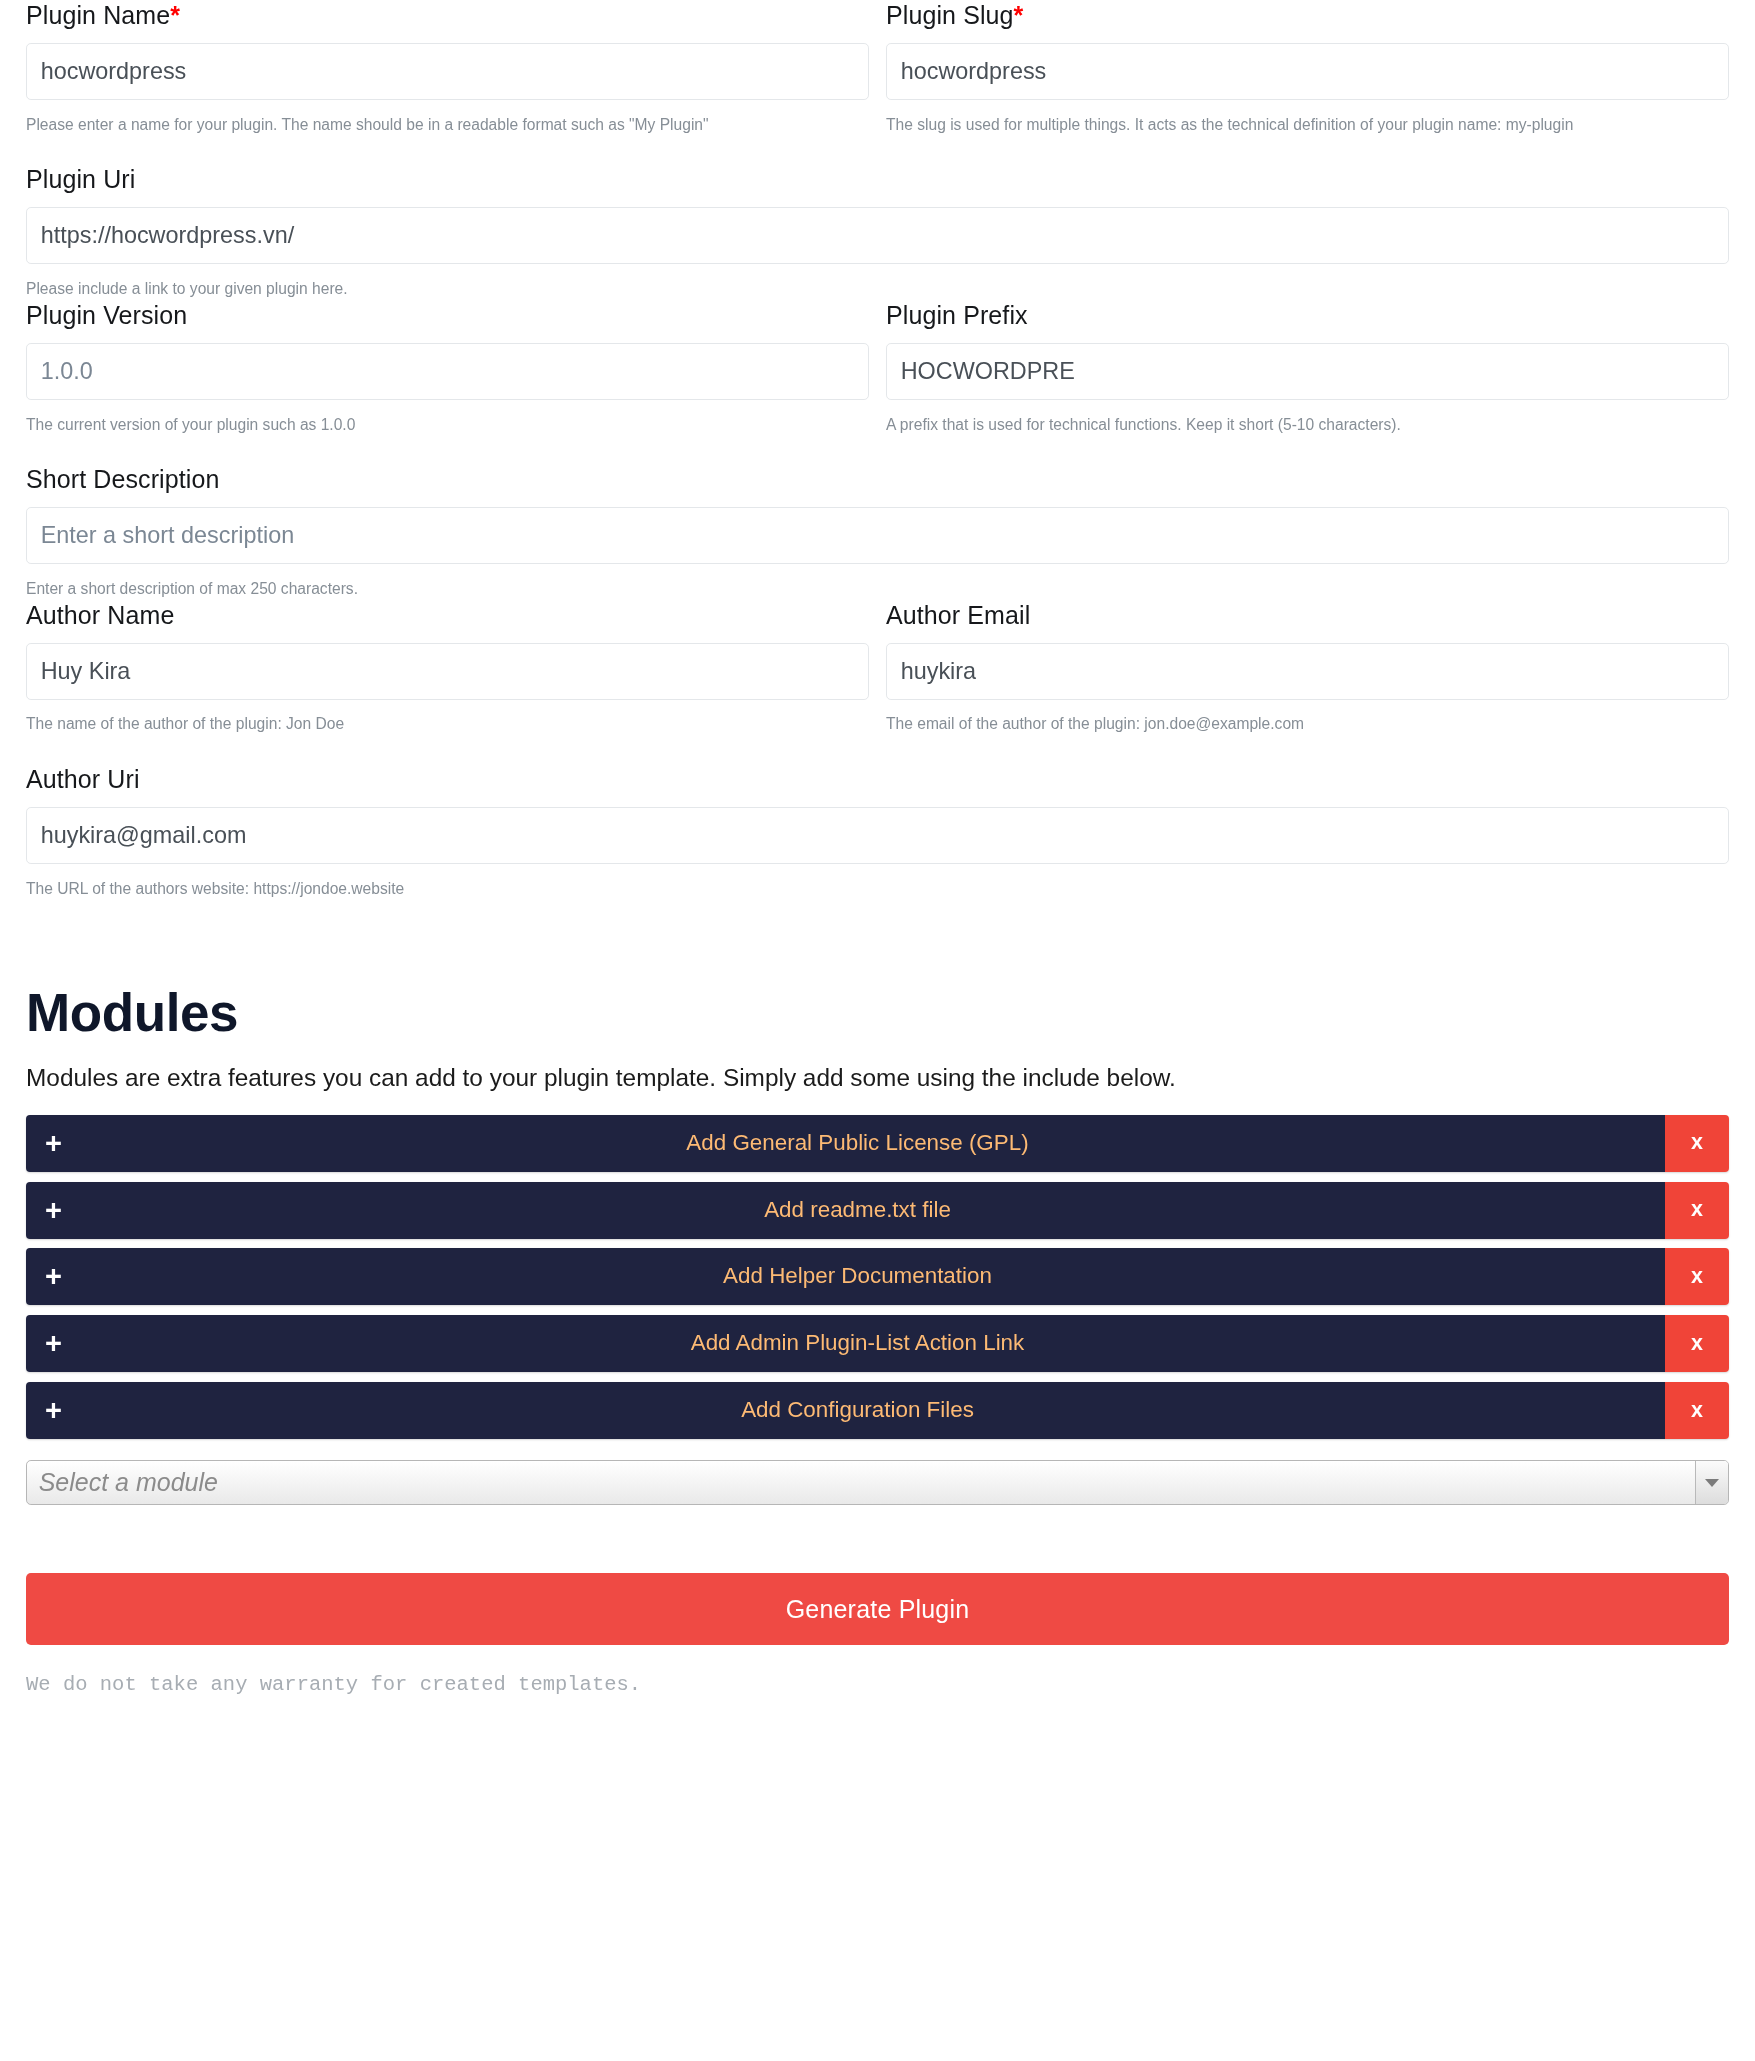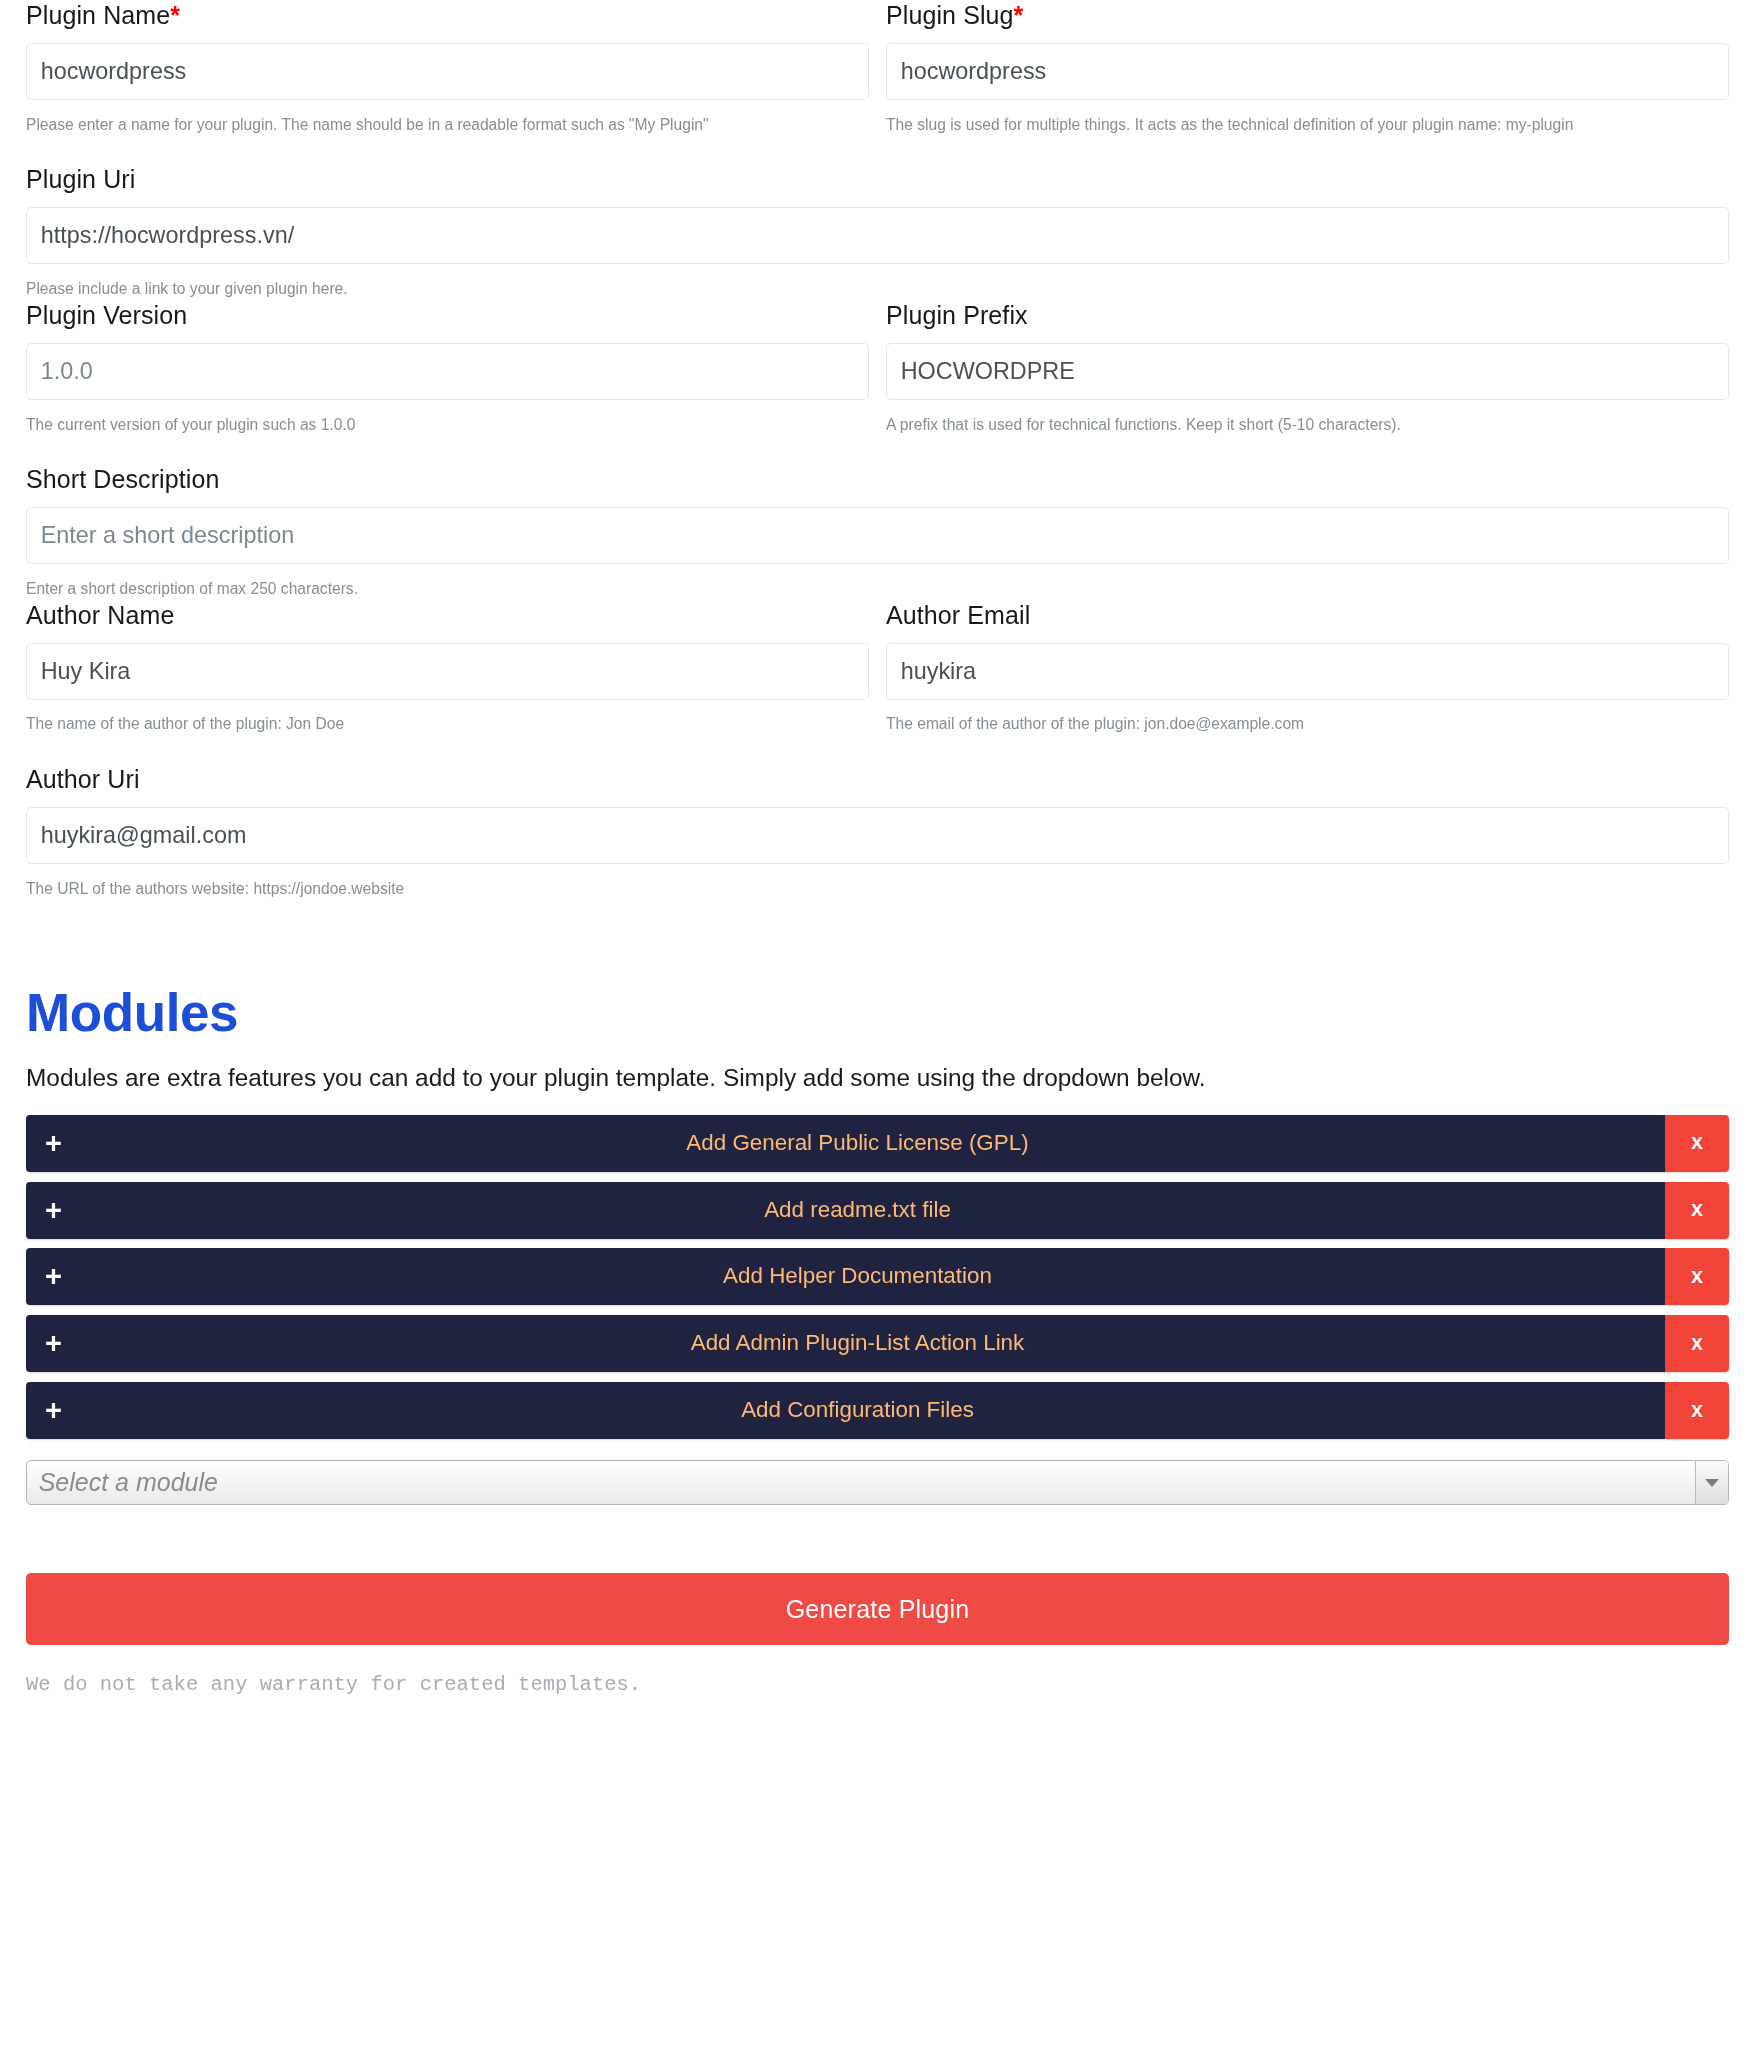--- a/index.html
+++ b/index.html
@@ -75,21 +75,21 @@
 
   .field { margin-bottom: 29px; }
   .field:last-child { margin-bottom: 0; }
 
   
   .modules-section { margin-top: 84px; }
   .modules-title {
     font-size: 53px;
     font-weight: 700;
     letter-spacing: -0.4px;
-    color: #1d4ed8;
+    color: #0f172a;
     margin: 0 0 19.5px 0;
     line-height: 1.1;
   }
   .modules-sub {
     font-size: 24.4px;
     color: #1b1b1b;
     margin: 0 0 21.5px 0;
     line-height: 1.3;
   }
 
@@ -296,21 +296,21 @@
   <div class="row">
     <div class="col-full field">
       <div class="field-label">Author Uri</div>
       <input class="input" type="text" value="huykira@gmail.com" style="">
       <p class="help">The URL of the authors website: https://jondoe.website</p>
     </div>
   </div>
 
   <div class="modules-section">
     <h2 class="modules-title">Modules</h2>
-    <p class="modules-sub">Modules are extra features you can add to your plugin template. Simply add some using the dropdown below.</p>
+    <p class="modules-sub">Modules are extra features you can add to your plugin template. Simply add some using the include below.</p>
 
     <div class="module-row">
       <button class="module-main">
         <span class="module-plus">+</span>
         <span class="module-label">Add General Public License (GPL)</span>
       </button>
       <button class="module-remove">x</button>
     </div>
 
     <div class="module-row">

